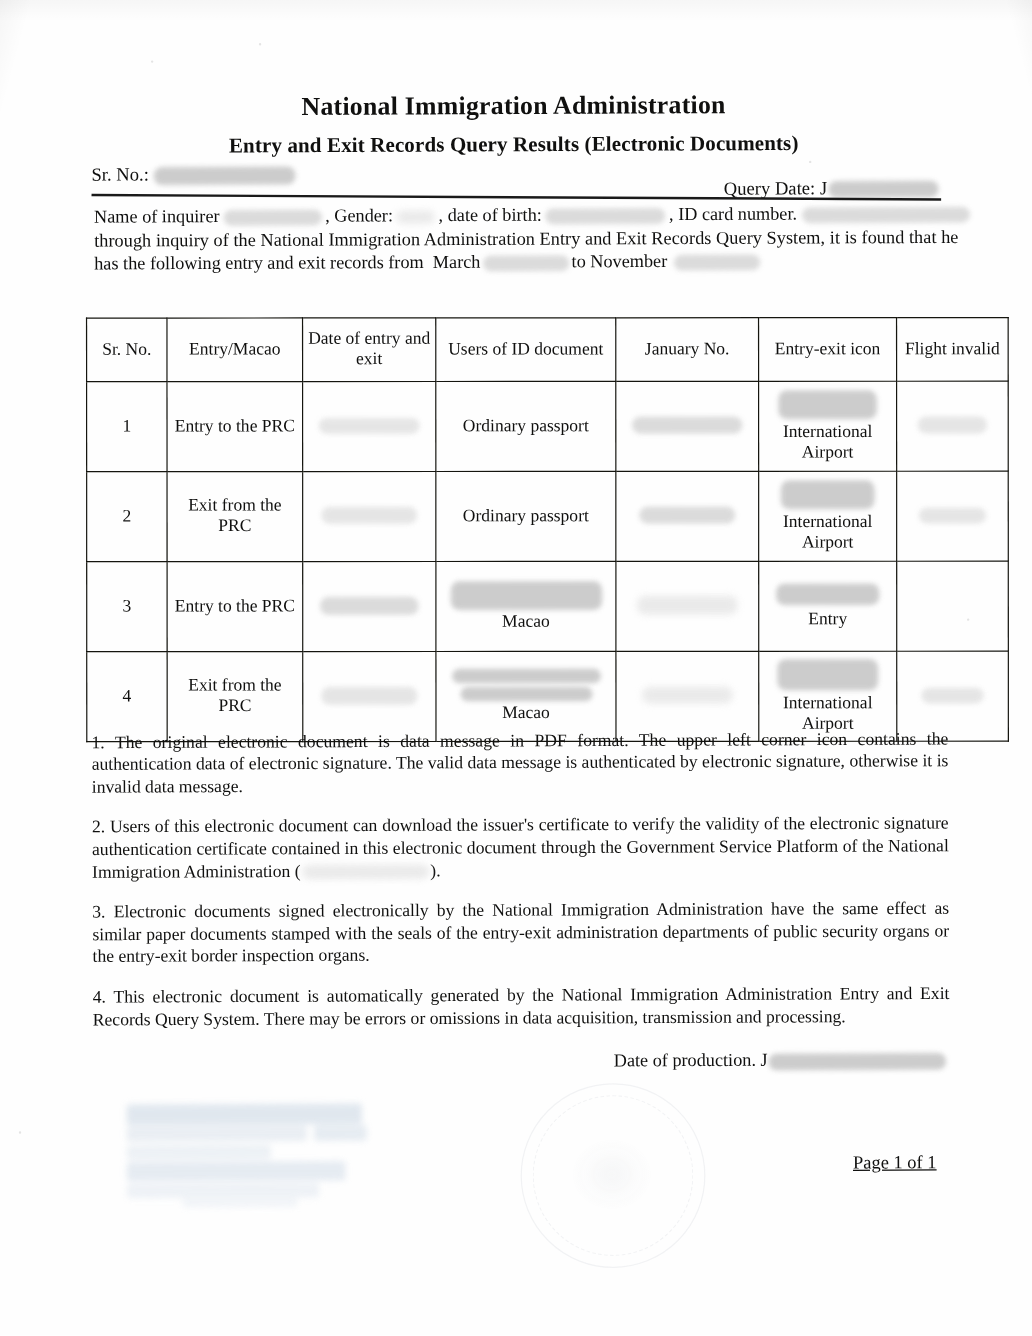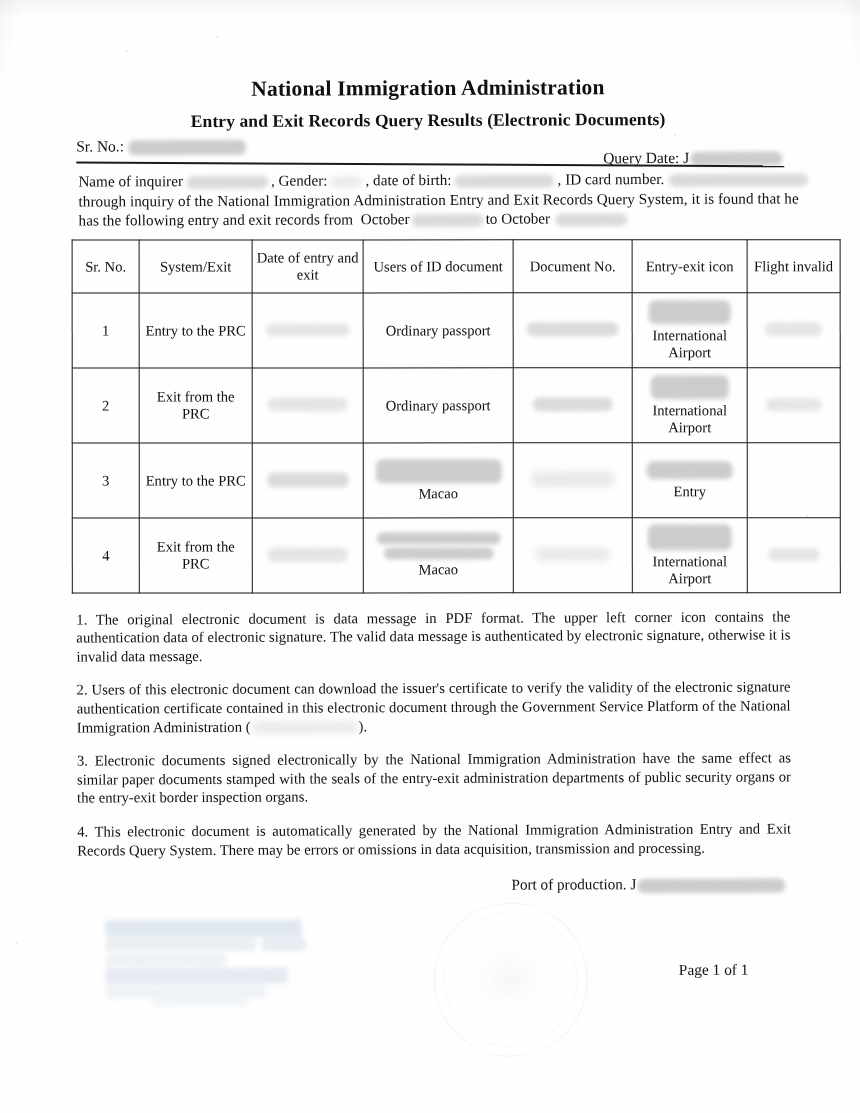--- a/index.html
+++ b/index.html
@@ -119,20 +119,21 @@
     left: 73px;
     top: 238px;
     width: 719px;
     transform: rotate(0.22deg);
     transform-origin: left top;
   }
   table.records {
     border-collapse: collapse;
     width: 719px;
     table-layout: fixed;
+    margin-top: 25px;
   }
   table.records td, table.records th {
     border: 1.5px solid #15150f;
     font-weight: normal;
     font-size: 14.6px;
     text-align: center;
     vertical-align: middle;
     padding: 2px 3px;
     line-height: 17px;
     position: relative;
@@ -169,24 +170,25 @@
   
   .production {
     position: absolute;
     left: 510px;
     top: 876px;
     font-size: 15.2px;
     white-space: nowrap;
   }
   .pagenum {
     position: absolute;
-    left: 677px;
+    left: 709px;
     top: 962px;
     font-size: 15.4px;
     white-space: nowrap;
+    text-decoration: underline;
   }
 
   
   .seal {
     position: absolute;
     left: 432px;
     top: 903px;
     width: 152px;
     height: 152px;
     border-radius: 50%;
@@ -259,33 +261,33 @@
       </div>
       <div class="meta-rule"></div>
     </div>
 
     <div class="intro">
       <span class="ln">
         <span>Name of inquirer</span><span class="redact" style="width:82px;height:13px;margin:0 3px;"></span><span>, Gender:</span><span class="redact soft" style="width:32px;height:11px;margin:0 3px;"></span><span>, date of birth:</span><span class="redact" style="width:100px;height:13px;margin:0 3px;"></span><span>, ID card number.</span><span class="redact" style="width:140px;height:13px;margin-left:4px;"></span>
       </span>
       <span class="ln ln2">through inquiry of the National Immigration Administration Entry and Exit Records Query System, it is found that he</span>
       <span class="ln">
-        <span>has the following entry and exit records from</span>&nbsp;&nbsp;<span>October</span><span class="redact" style="width:72px;height:13px;margin:0 2px;"></span><span>to October</span><span class="redact" style="width:72px;height:13px;margin-left:5px;"></span>
+        <span>has the following entry and exit records from</span>&nbsp;&nbsp;<span>March</span><span class="redact" style="width:72px;height:13px;margin:0 2px;"></span><span>to November</span><span class="redact" style="width:72px;height:13px;margin-left:5px;"></span>
       </span>
     </div>
 
     <div class="tbl-wrap">
       <table class="records">
         <thead>
           <tr>
             <td class="c0">Sr. No.</td>
-            <td class="c1">System/Exit</td>
+            <td class="c1">Entry/Macao</td>
             <td class="c2">Date of entry and exit</td>
             <td class="c3">Users of ID document</td>
-            <td class="c4">Document No.</td>
+            <td class="c4">January No.</td>
             <td class="c5">Entry-exit icon</td>
             <td class="c6">Flight invalid</td>
           </tr>
         </thead>
         <tbody>
 
           <tr>
             <td class="c0">1</td>
             <td class="c1">Entry to the PRC</td>
             <td class="c2">
@@ -382,21 +384,21 @@
     </div>
 
     <div class="notes">
       <p class="note">1. The original electronic document is data message in PDF format. The upper left corner icon contains the authentication data of electronic signature. The valid data message is authenticated by electronic signature, otherwise it is invalid data message.</p>
       <p class="note"><span>2. Users of this electronic document can download the issuer's certificate to verify the validity of the electronic signature authentication certificate contained in this electronic document through the Government Service Platform of the National Immigration Administration (</span><span class="redact soft" style="width:106px;height:12px;margin:0 1px;"></span><span>).</span></p>
       <p class="note">3. Electronic documents signed electronically by the National Immigration Administration have the same effect as similar paper documents stamped with the seals of the entry-exit administration departments of public security organs or the entry-exit border inspection organs.</p>
       <p class="note">4. This electronic document is automatically generated by the National Immigration Administration Entry and Exit Records Query System. There may be errors or omissions in data acquisition, transmission and processing.</p>
     </div>
 
     <div class="production">
-      <span>Port of production.</span>
+      <span>Date of production.</span>
       <span>J</span><span class="redact dark" style="width:148px;height:14px;margin-left:1px;"></span>
     </div>
 
     <div class="pagenum">Page 1 of 1</div>
 
     <div class="seal"></div>
 
     <div class="sig-block">
       <i class="sb1"></i>
       <i class="sb2"></i>

